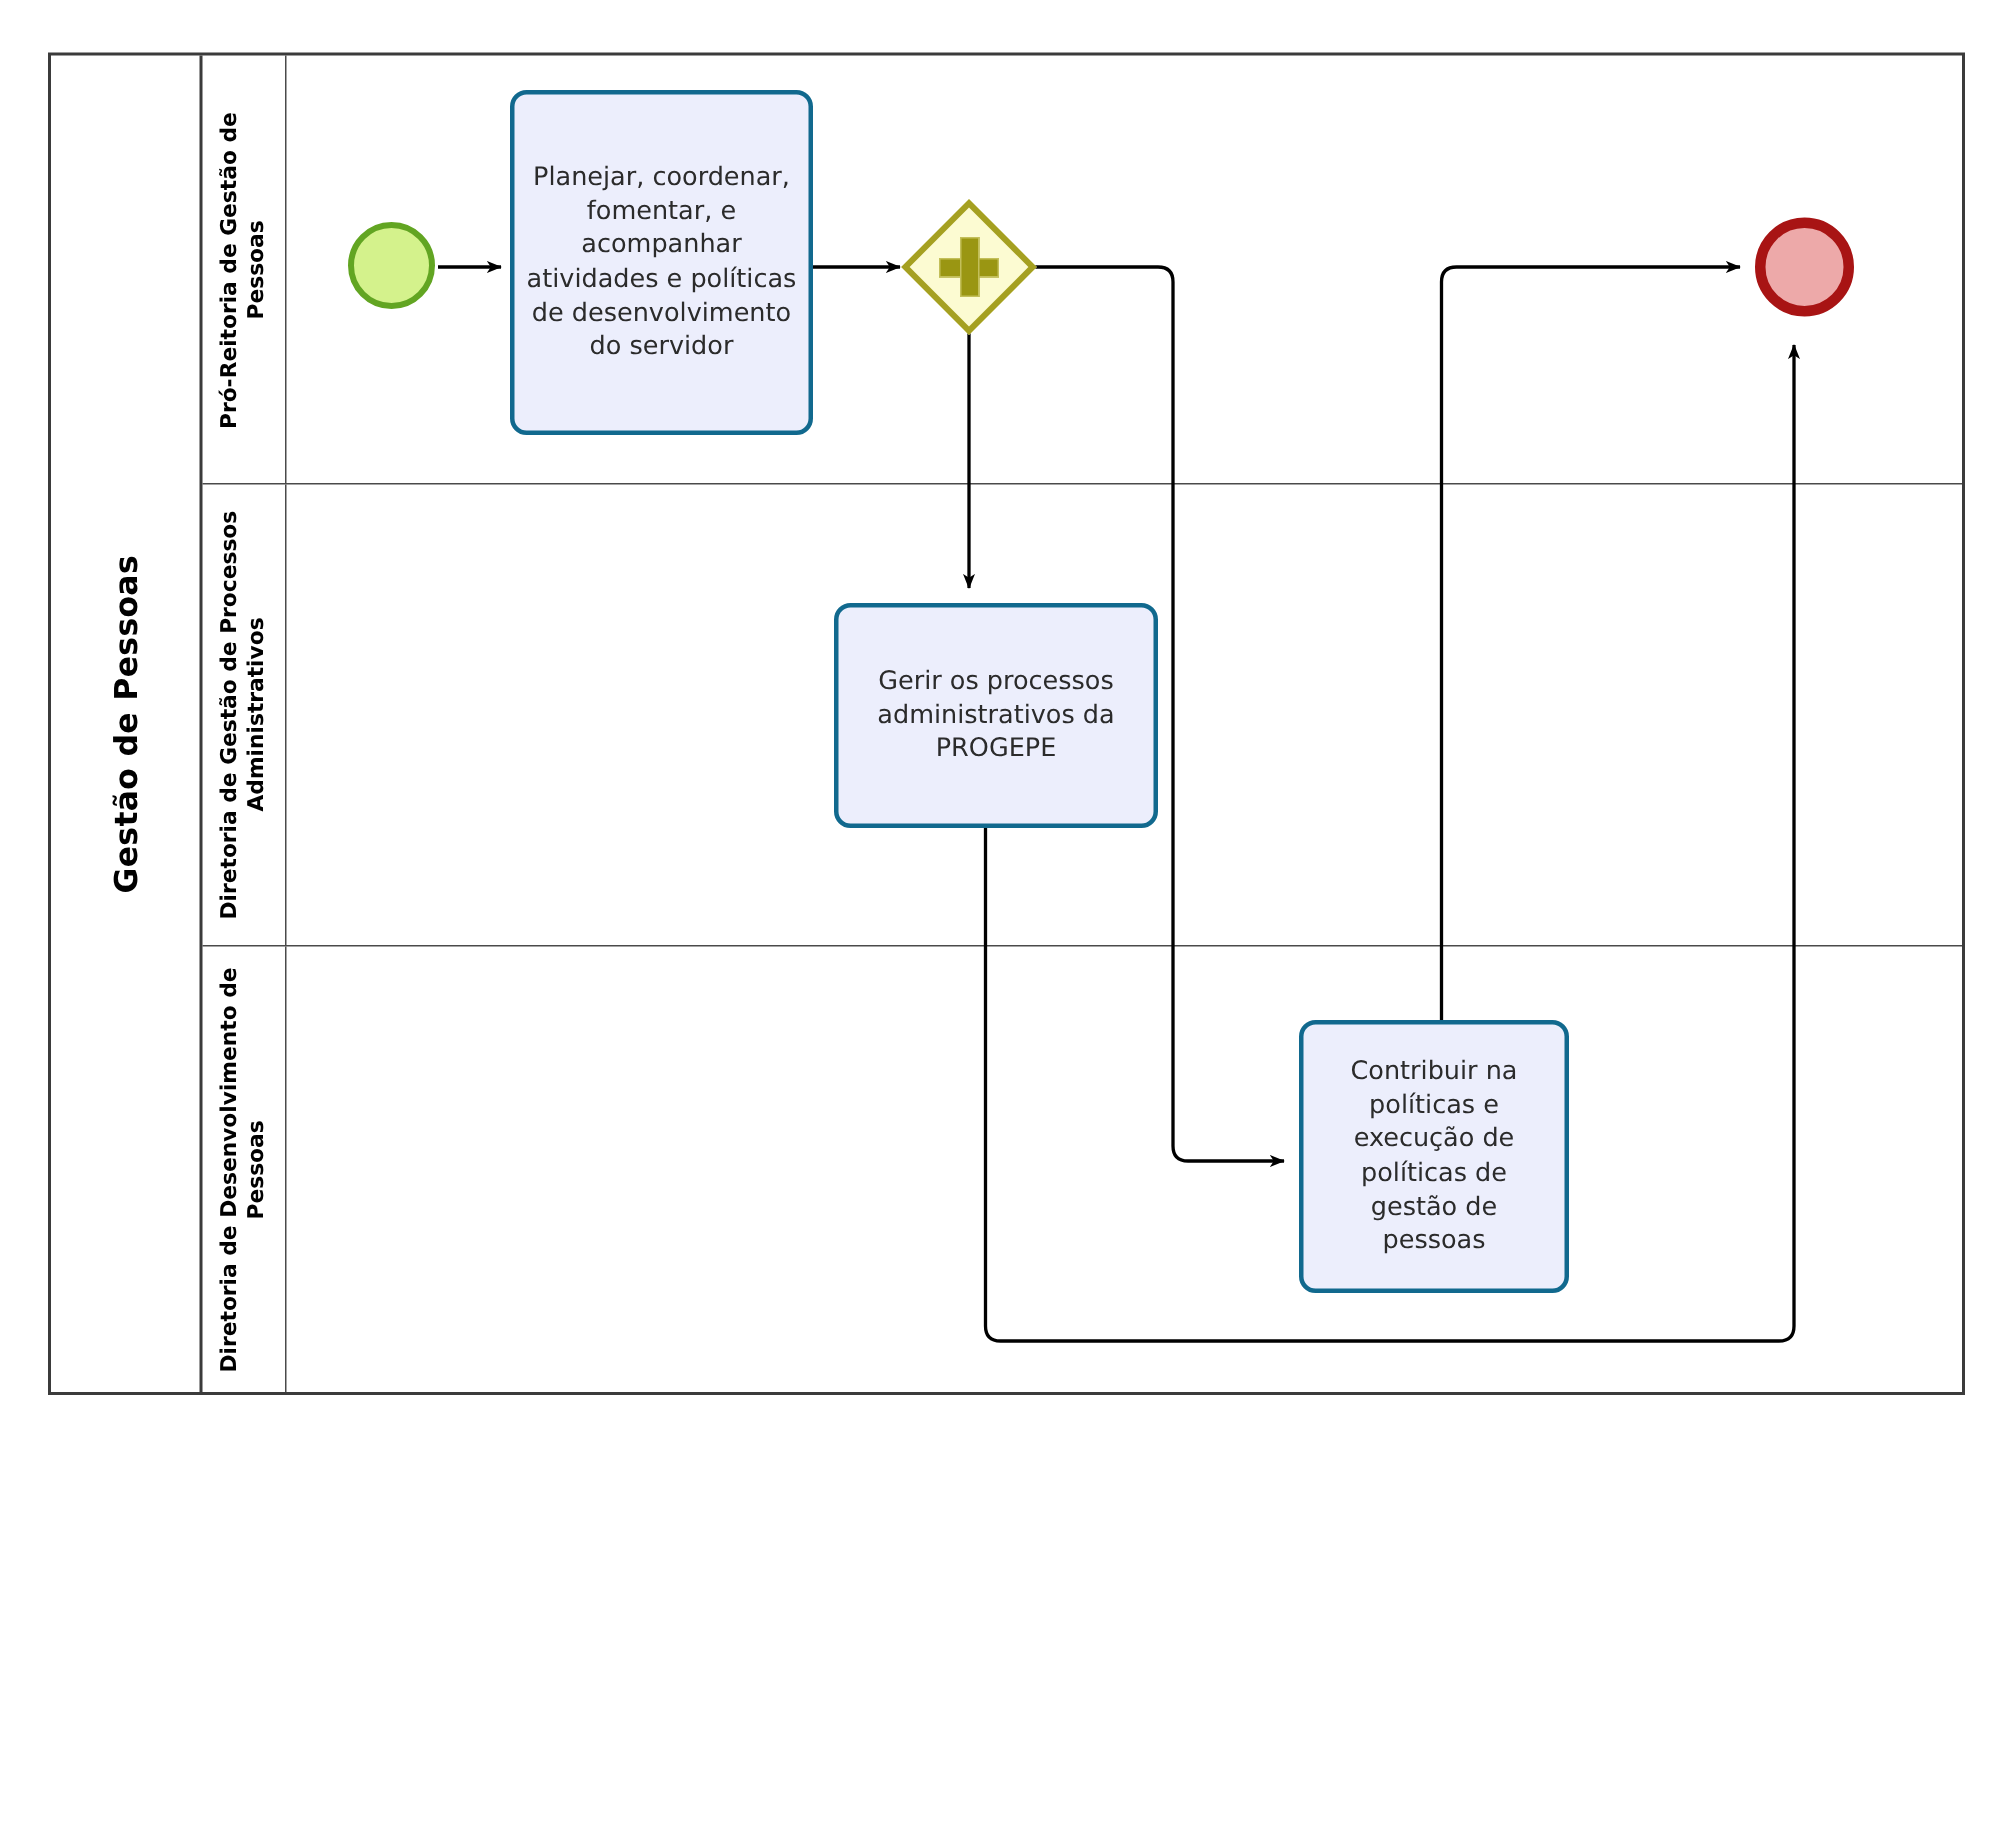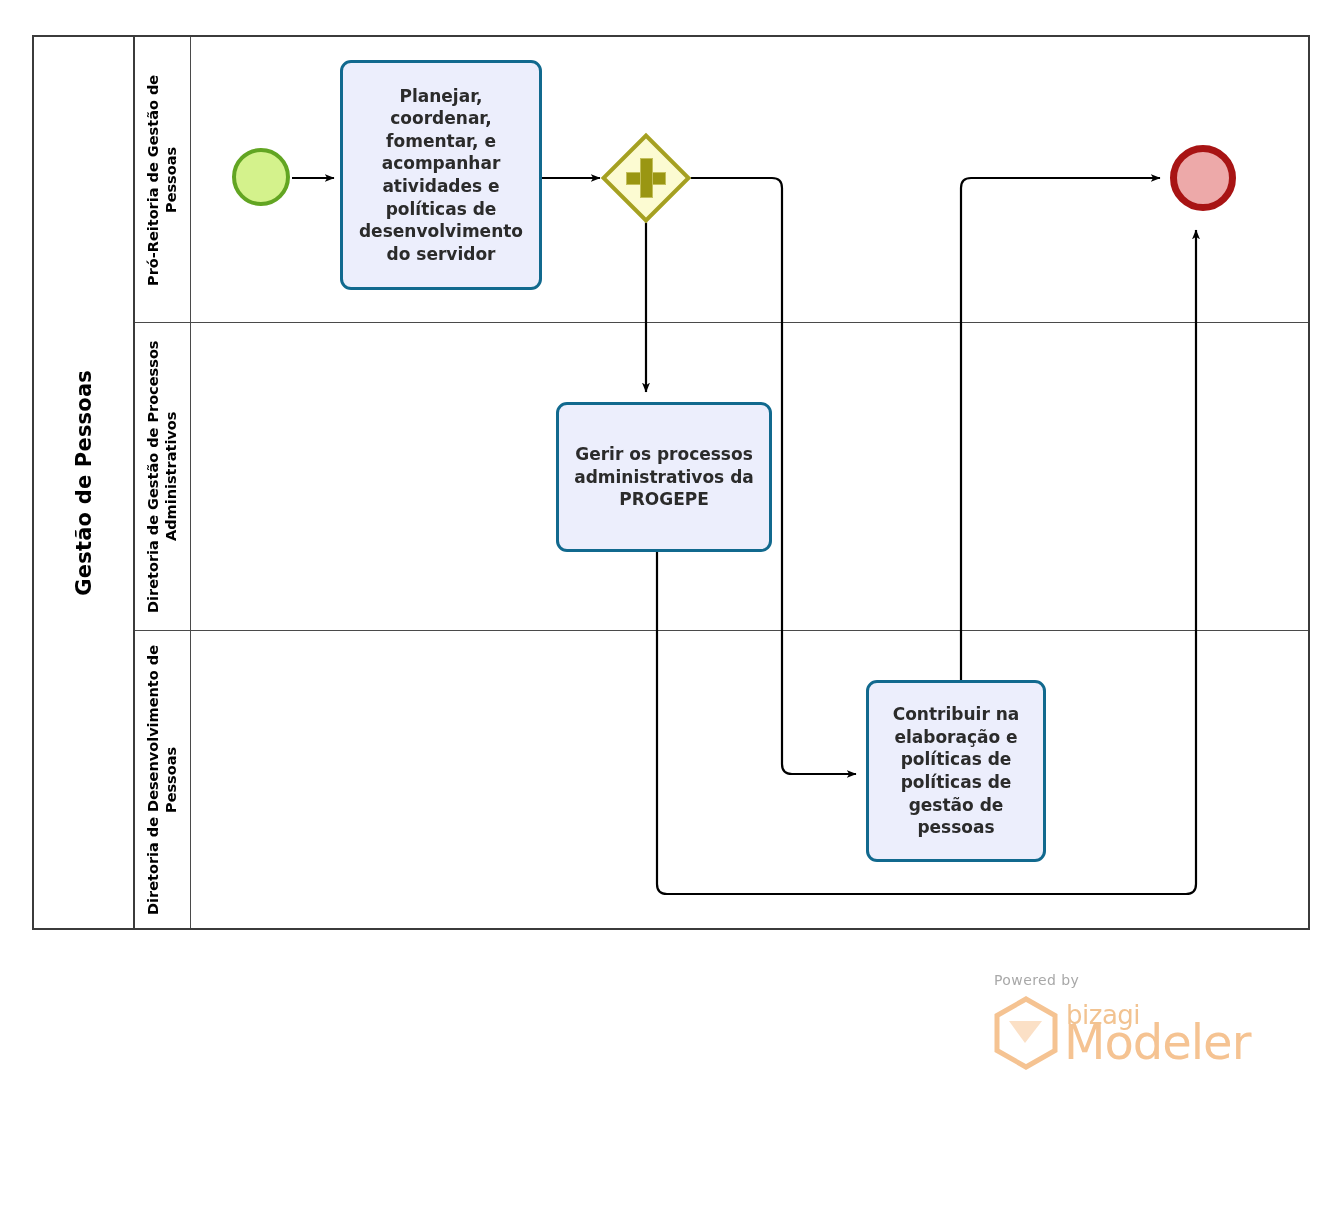--- a/index.html
+++ b/index.html
@@ -41,21 +41,20 @@
     line-height:1.25;
   }
 
   
   .task{
     position:absolute;box-sizing:border-box;
     background:#eceefc;border:3px solid #11698e;border-radius:11px;
     display:flex;align-items:center;justify-content:center;
     text-align:center;color:#2b2b2b;font-size:17px;line-height:1.33;
     padding:4px 8px;
-    font-weight:bold;
   }
   .event{
     position:absolute;border-radius:50%;box-sizing:border-box;
   }
   .event.start{
     background:#d4f28c;border:4px solid #62a522;
   }
   .event.end{
     background:#eda9a9;border:7px solid #a81414;
   }
@@ -147,27 +146,18 @@
   <div class="task" style="left:340px;top:60px;width:202px;height:230px;">Planejar, coordenar, fomentar, e acompanhar atividades e políticas de desenvolvimento do servidor</div>
 
   <div class="gateway" style="left:614px;top:146px;width:64px;height:64px;">
     <div class="gw-diamond"></div>
     <div class="gw-plus-h" style="left:12px;top:26px;width:40px;height:13px;"></div>
     <div class="gw-plus-v" style="left:26px;top:12px;width:13px;height:40px;"></div>
   </div>
 
   <div class="task" style="left:556px;top:402px;width:216px;height:150px;">Gerir os processos administrativos da PROGEPE</div>
 
-  <div class="task" style="left:866px;top:680px;width:180px;height:182px;">Contribuir na elaboração e políticas de políticas de gestão de pessoas</div>
+  <div class="task" style="left:866px;top:680px;width:180px;height:182px;">Contribuir na políticas e execução de políticas de gestão de pessoas</div>
 
   <div class="event end" style="left:1170px;top:145px;width:66px;height:66px;"></div>
 
-  <div class="watermark">
-    <span class="wm-powered">Powered by</span>
-    <svg class="wm-hex" width="68" height="74" viewBox="0 0 68 74">
-      <polygon points="34,3 63,19.5 63,54.5 34,71 5,54.5 5,19.5" fill="none" stroke="#f5c392" stroke-width="5"></polygon>
-      <polygon points="17,25 50,25 33,47" fill="#fbe0c6"></polygon>
-    </svg>
-    <span class="wm-bizagi">bizagi</span>
-    <span class="wm-modeler">Modeler</span>
-  </div>
 
 </div>
 
 </body></html>

